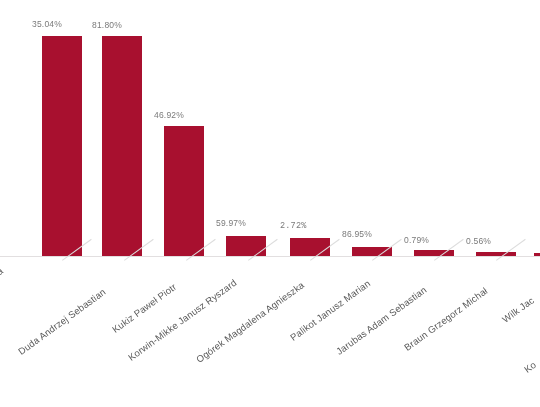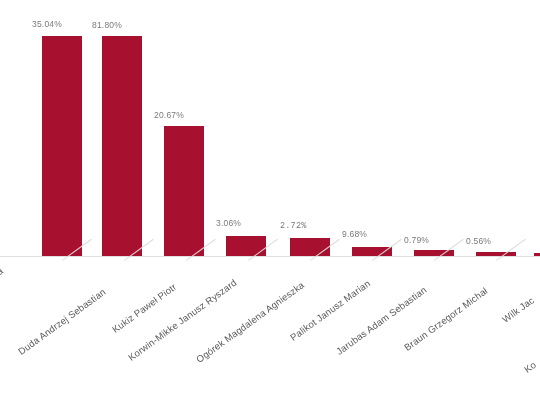--- a/index.html
+++ b/index.html
@@ -80,30 +80,30 @@
 
   <div class="plot-area">
 
     <div class="bar" style="left:42px; width:40px; height:220px;"></div>
     <div class="bar-value" style="left:32px; width:60px; top:19px;">35.04%</div>
 
     <div class="bar" style="left:102px; width:40px; height:220px;"></div>
     <div class="bar-value" style="left:92px; width:60px; top:20px;">81.80%</div>
 
     <div class="bar" style="left:164px; width:40px; height:130px;"></div>
-    <div class="bar-value" style="left:154px; width:60px; top:110px;">20.67%</div>
+    <div class="bar-value" style="left:154px; width:60px; top:110px;">46.92%</div>
 
     <div class="bar" style="left:226px; width:40px; height:20px;"></div>
-    <div class="bar-value" style="left:216px; width:60px; top:218px;">3.06%</div>
+    <div class="bar-value" style="left:216px; width:60px; top:218px;">59.97%</div>
 
     <div class="bar" style="left:290px; width:40px; height:18px;"></div>
     <div class="bar-value" style="left:280px; width:60px; top:221px;font-family:Liberation Mono, monospace;">2.72%</div>
 
     <div class="bar" style="left:352px; width:40px; height:9px;"></div>
-    <div class="bar-value" style="left:342px; width:60px; top:229px;">9.68%</div>
+    <div class="bar-value" style="left:342px; width:60px; top:229px;">86.95%</div>
 
     <div class="bar" style="left:414px; width:40px; height:6px;"></div>
     <div class="bar-value" style="left:404px; width:60px; top:235px;">0.79%</div>
 
     <div class="bar" style="left:476px; width:40px; height:4px;"></div>
     <div class="bar-value" style="left:466px; width:60px; top:236px;">0.56%</div>
 
     <div class="bar" style="left:534px; width:40px; height:3px;"></div>
 
   </div>

